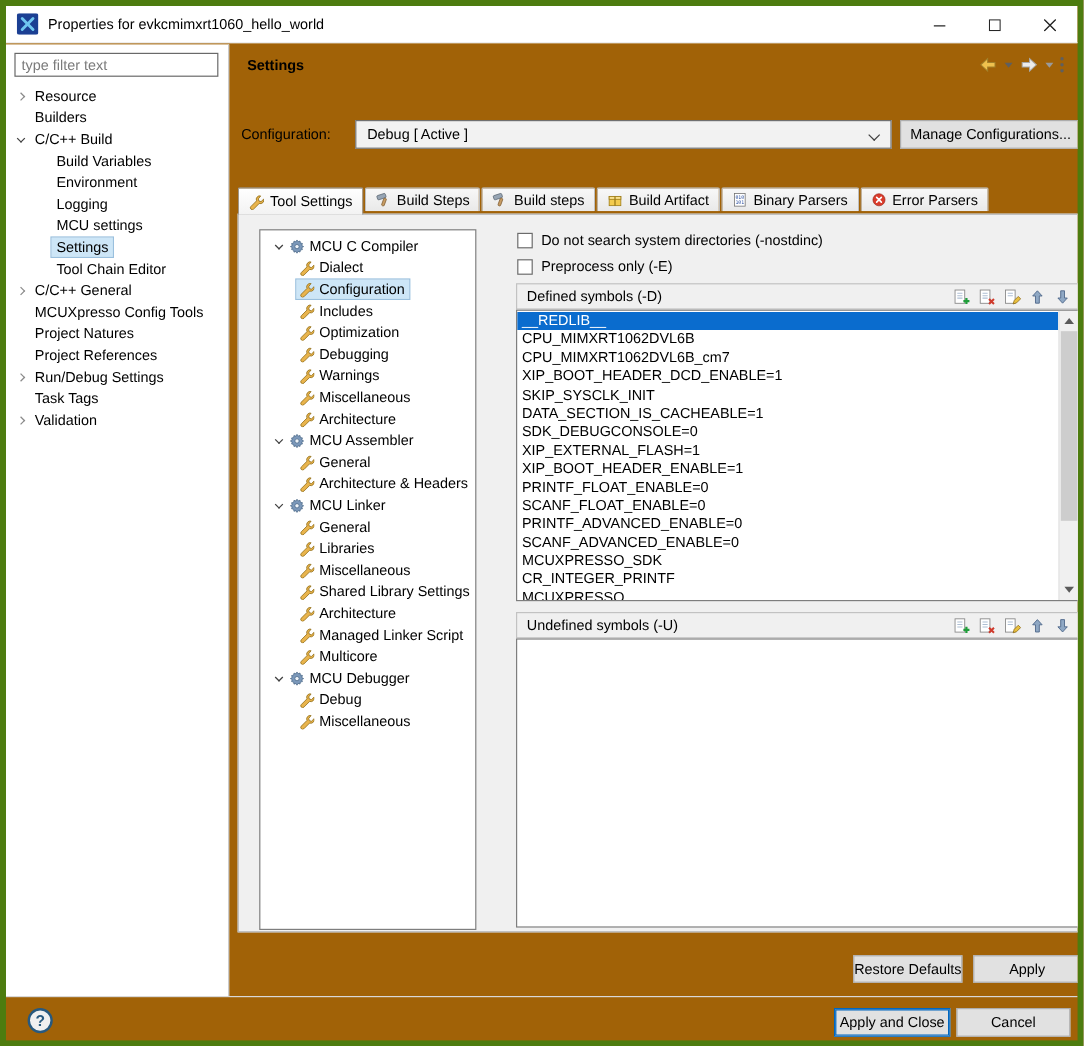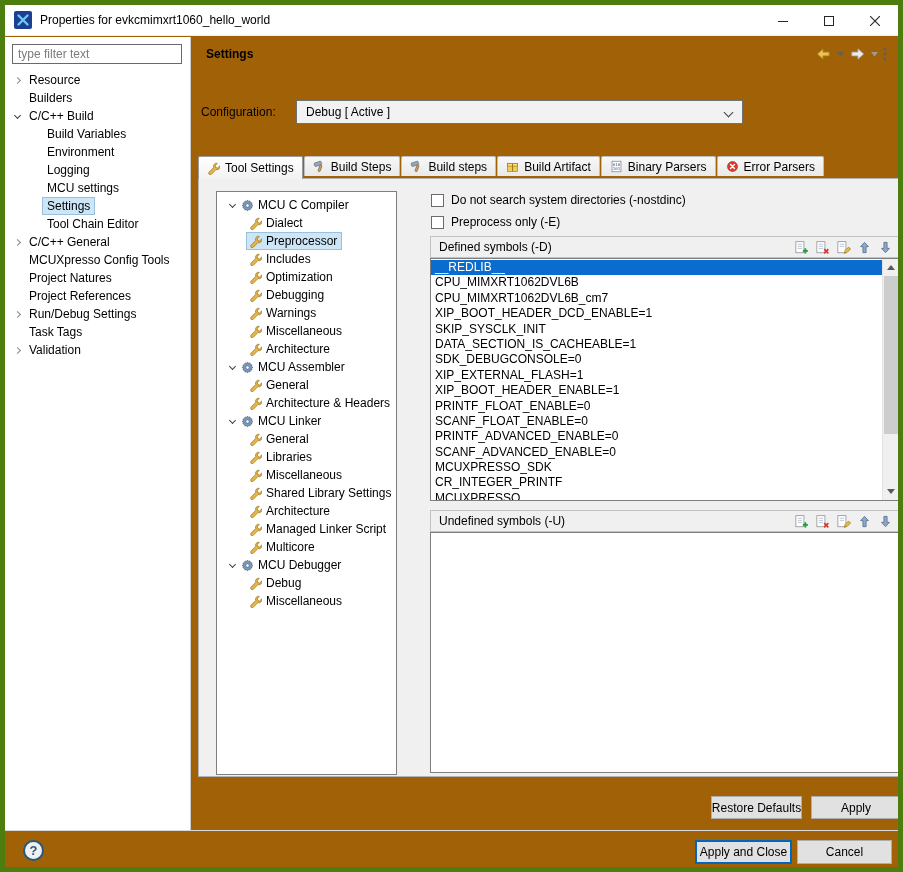--- a/index.html
+++ b/index.html
@@ -232,20 +232,21 @@
           </svg>
         </span>
       </div>
     </div>
 
   <div class="cfg-label">Configuration:</div>
   <div class="combo">
     <span>Debug  [ Active ]</span>
     <span class="combo-chev"></span>
   </div>
+  <div class="btn manage-btn">Manage Configurations...</div>
 
   <div class="tabs">
       <div class="tab active">
         <span class="icon">
           <svg width="13" height="13" viewBox="0 0 16 16">
             <path d="M12.6 1.6a3.6 3.6 0 0 0-4.2 5L2.6 12.4a1.9 1.9 0 1 0 2.7 2.7l5.8-5.8a3.6 3.6 0 0 0 4.6-4.5L13 7.4l-2.2-.6-.6-2.2z" fill="#e9b44c" stroke="#8d6a14" stroke-width="0.8"></path>
           </svg>
         </span>
         <span>Tool Settings</span>
       </div>
@@ -324,21 +325,21 @@
           <span>Dialect</span>
         </span>
       </div>
       <div class="t-row l1 sel-row">
         <span class="t-lab">
           <span class="icon">
             <svg width="13" height="13" viewBox="0 0 16 16">
               <path d="M12.6 1.6a3.6 3.6 0 0 0-4.2 5L2.6 12.4a1.9 1.9 0 1 0 2.7 2.7l5.8-5.8a3.6 3.6 0 0 0 4.6-4.5L13 7.4l-2.2-.6-.6-2.2z" fill="#e9b44c" stroke="#8d6a14" stroke-width="0.8"></path>
             </svg>
           </span>
-          <span>Preprocessor</span>
+          <span>Configuration</span>
         </span>
       </div>
       <div class="t-row l1">
         <span class="t-lab">
           <span class="icon">
             <svg width="13" height="13" viewBox="0 0 16 16">
               <path d="M12.6 1.6a3.6 3.6 0 0 0-4.2 5L2.6 12.4a1.9 1.9 0 1 0 2.7 2.7l5.8-5.8a3.6 3.6 0 0 0 4.6-4.5L13 7.4l-2.2-.6-.6-2.2z" fill="#e9b44c" stroke="#8d6a14" stroke-width="0.8"></path>
             </svg>
           </span>
           <span>Includes</span>

